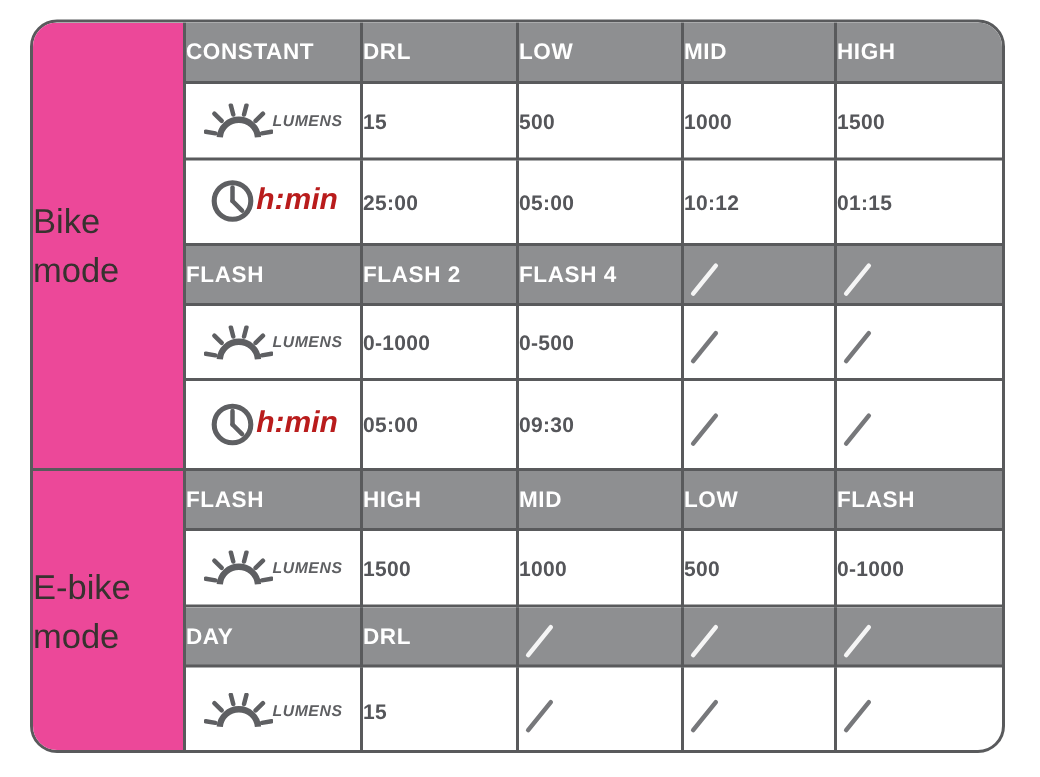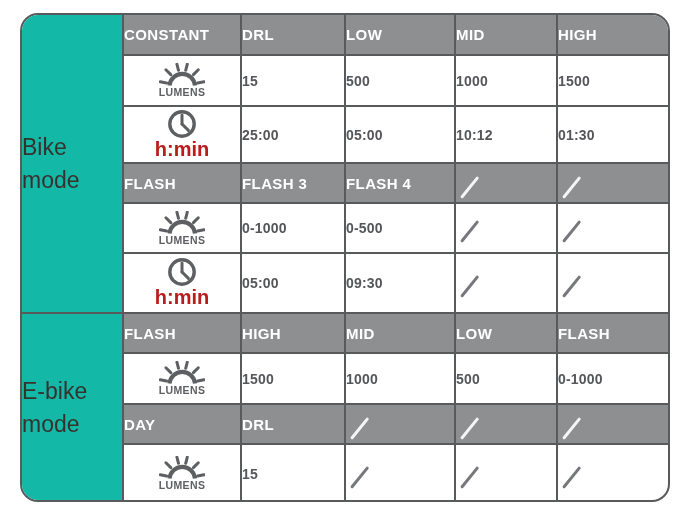--- a/index.html
+++ b/index.html
@@ -19,25 +19,25 @@
   td,th{
     border:2px solid #595a5c;text-align:left;vertical-align:middle;
     padding:0;overflow:hidden;
   }
   .hd{
     background:#8e8f91;color:#ffffff;font-size:15px;font-weight:bold;
     letter-spacing:.4px;
   }
   .val{color:#55565a;font-size:14px;font-weight:bold;letter-spacing:.2px;}
   .mode{
-    background:#14b8a6;color:#37322f;font-size:23px;font-weight:normal;
+    background:#ec4899;color:#37322f;font-size:23px;font-weight:normal;
     line-height:1.42;
   }
   .icon-cell{background:#ffffff;}
-  .icon-stack{display:flex;flex-direction:column;align-items:center;justify-content:center;}
+  .icon-stack{display:flex;flex-direction:row;align-items:center;justify-content:center;font-style:italic;}
   .icon-stack svg{display:block;}
   .lumens-label{
     font-size:10.5px;font-weight:bold;color:#5e5f62;letter-spacing:.4px;
     margin-top:0px;
   }
   .time-label{
     font-size:20px;font-weight:bold;color:#b91c1c;letter-spacing:0;
     margin-top:-2px;
   }
   .slash{
@@ -110,26 +110,26 @@
                 <line x1="16" y1="15" x2="16" y2="6" stroke="#5e5f62" stroke-width="3" stroke-linecap="round"></line>
                 <line x1="16" y1="15" x2="22.4" y2="21.4" stroke="#5e5f62" stroke-width="3" stroke-linecap="round"></line>
               </svg>
             </span>
             <span class="time-label">h:min</span>
           </div>
         </td>
         <td class="val">25:00</td>
         <td class="val">05:00</td>
         <td class="val">10:12</td>
-        <td class="val">01:30</td>
+        <td class="val">01:15</td>
       </tr>
 
       <tr style="height:40px">
         <th class="hd">FLASH</th>
-        <th class="hd">FLASH 3</th>
+        <th class="hd">FLASH 2</th>
         <th class="hd">FLASH 4</th>
         <th class="hd"><span class="slash slash-light"></span></th>
         <th class="hd"><span class="slash slash-light"></span></th>
       </tr>
 
       <tr style="height:50px">
         <td class="icon-cell">
           <div class="icon-stack">
             <span>
               <svg width="46" height="23" viewBox="0 0 46 23">

